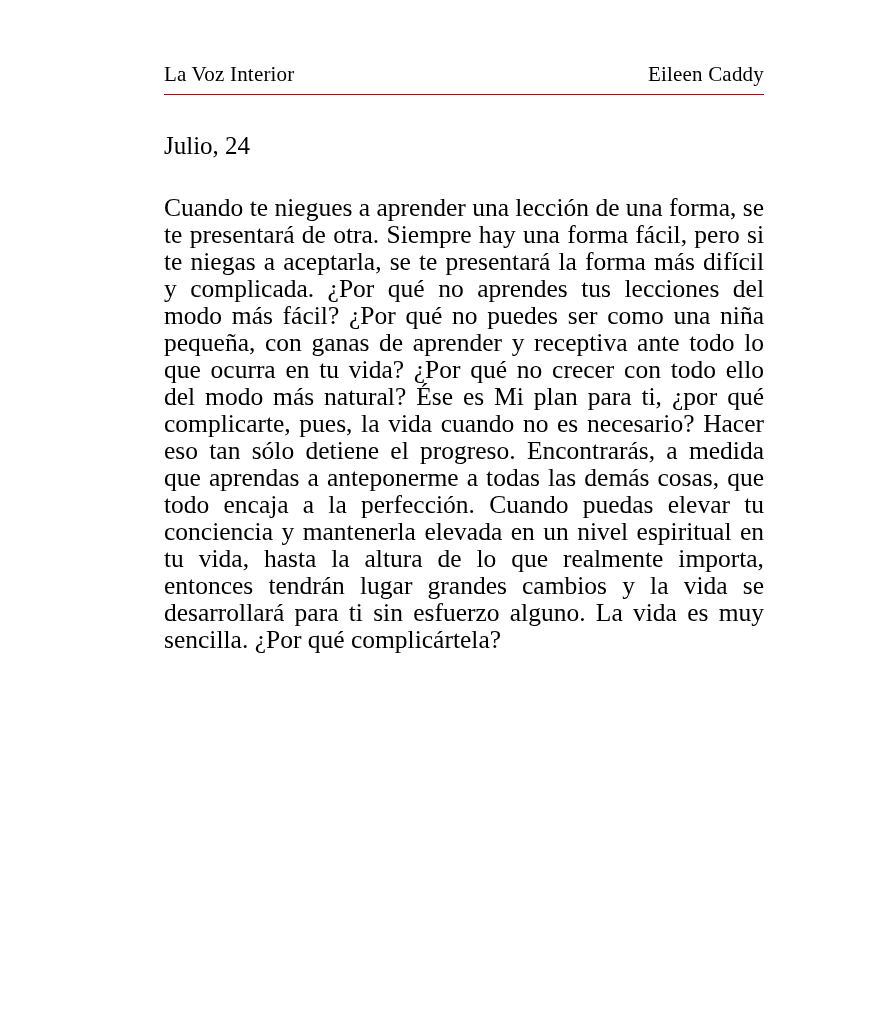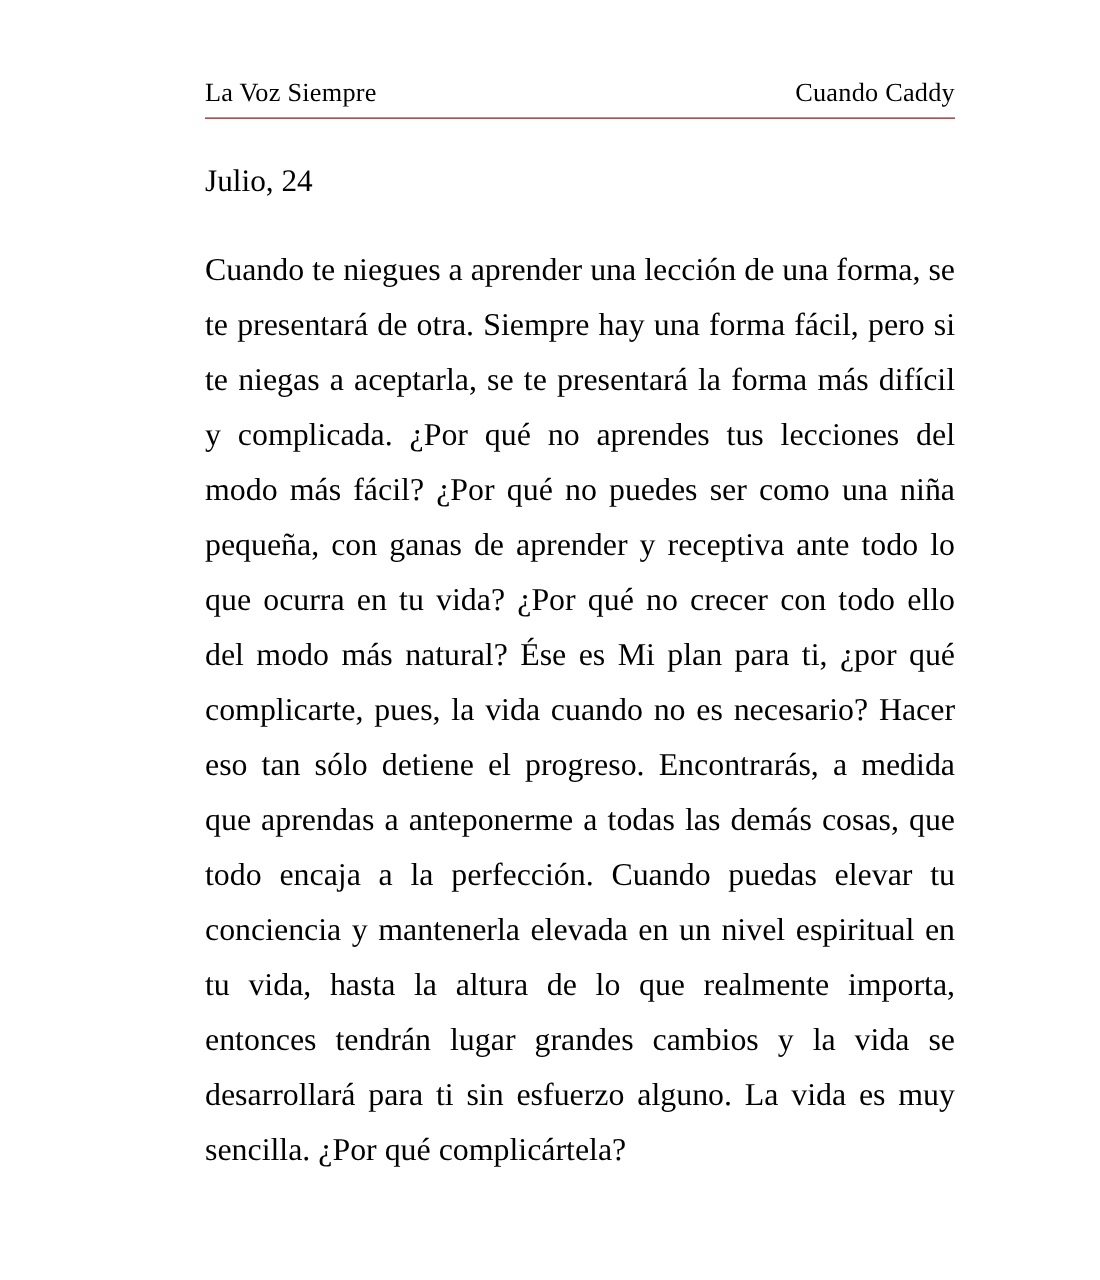--- a/index.html
+++ b/index.html
@@ -42,35 +42,35 @@
   .header-right {
     font-family: "Liberation Serif", "DejaVu Serif", serif;
   }
   .date-line {
     margin-top: 37px;
     font-size: 25px;
   }
   .body-text {
     margin-top: 34px;
     font-size: 25.5px;
-    line-height: 44px;
+    line-height: 27px;
     text-align: justify;
     text-justify: inter-word;
     hyphens: none;
   }
 </style>
 </head>
 <body>
 
 <div class="page">
   <div class="content">
 
     <div class="header" style="border-bottom-color: rgb(139, 28, 28);">
-      <span class="header-left">La Voz Siempre</span>
-      <span class="header-right">Cuando Caddy</span>
+      <span class="header-left">La Voz Interior</span>
+      <span class="header-right">Eileen Caddy</span>
     </div>
 
     <div class="date-line">Julio, 24</div>
 
     <div class="body-text">Cuando te niegues a aprender una lección de una forma, se te presentará de otra. Siempre hay una forma fácil, pero si te niegas a aceptarla, se te presentará la forma más difícil y complicada. ¿Por qué no aprendes tus lecciones del modo más fácil? ¿Por qué no puedes ser como una niña pequeña, con ganas de aprender y receptiva ante todo lo que ocurra en tu vida? ¿Por qué no crecer con todo ello del modo más natural? Ése es Mi plan para ti, ¿por qué complicarte, pues, la vida cuando no es necesario? Hacer eso tan sólo detiene el progreso. Encontrarás, a medida que aprendas a anteponerme a todas las demás cosas, que todo encaja a la perfección. Cuando puedas elevar tu conciencia y mantenerla elevada en un nivel espiritual en tu vida, hasta la altura de lo que realmente importa, entonces tendrán lugar grandes cambios y la vida se desarrollará para ti sin esfuerzo alguno. La vida es muy sencilla. ¿Por qué complicártela?</div>
 
   </div>
 </div>
 
 </body></html>

